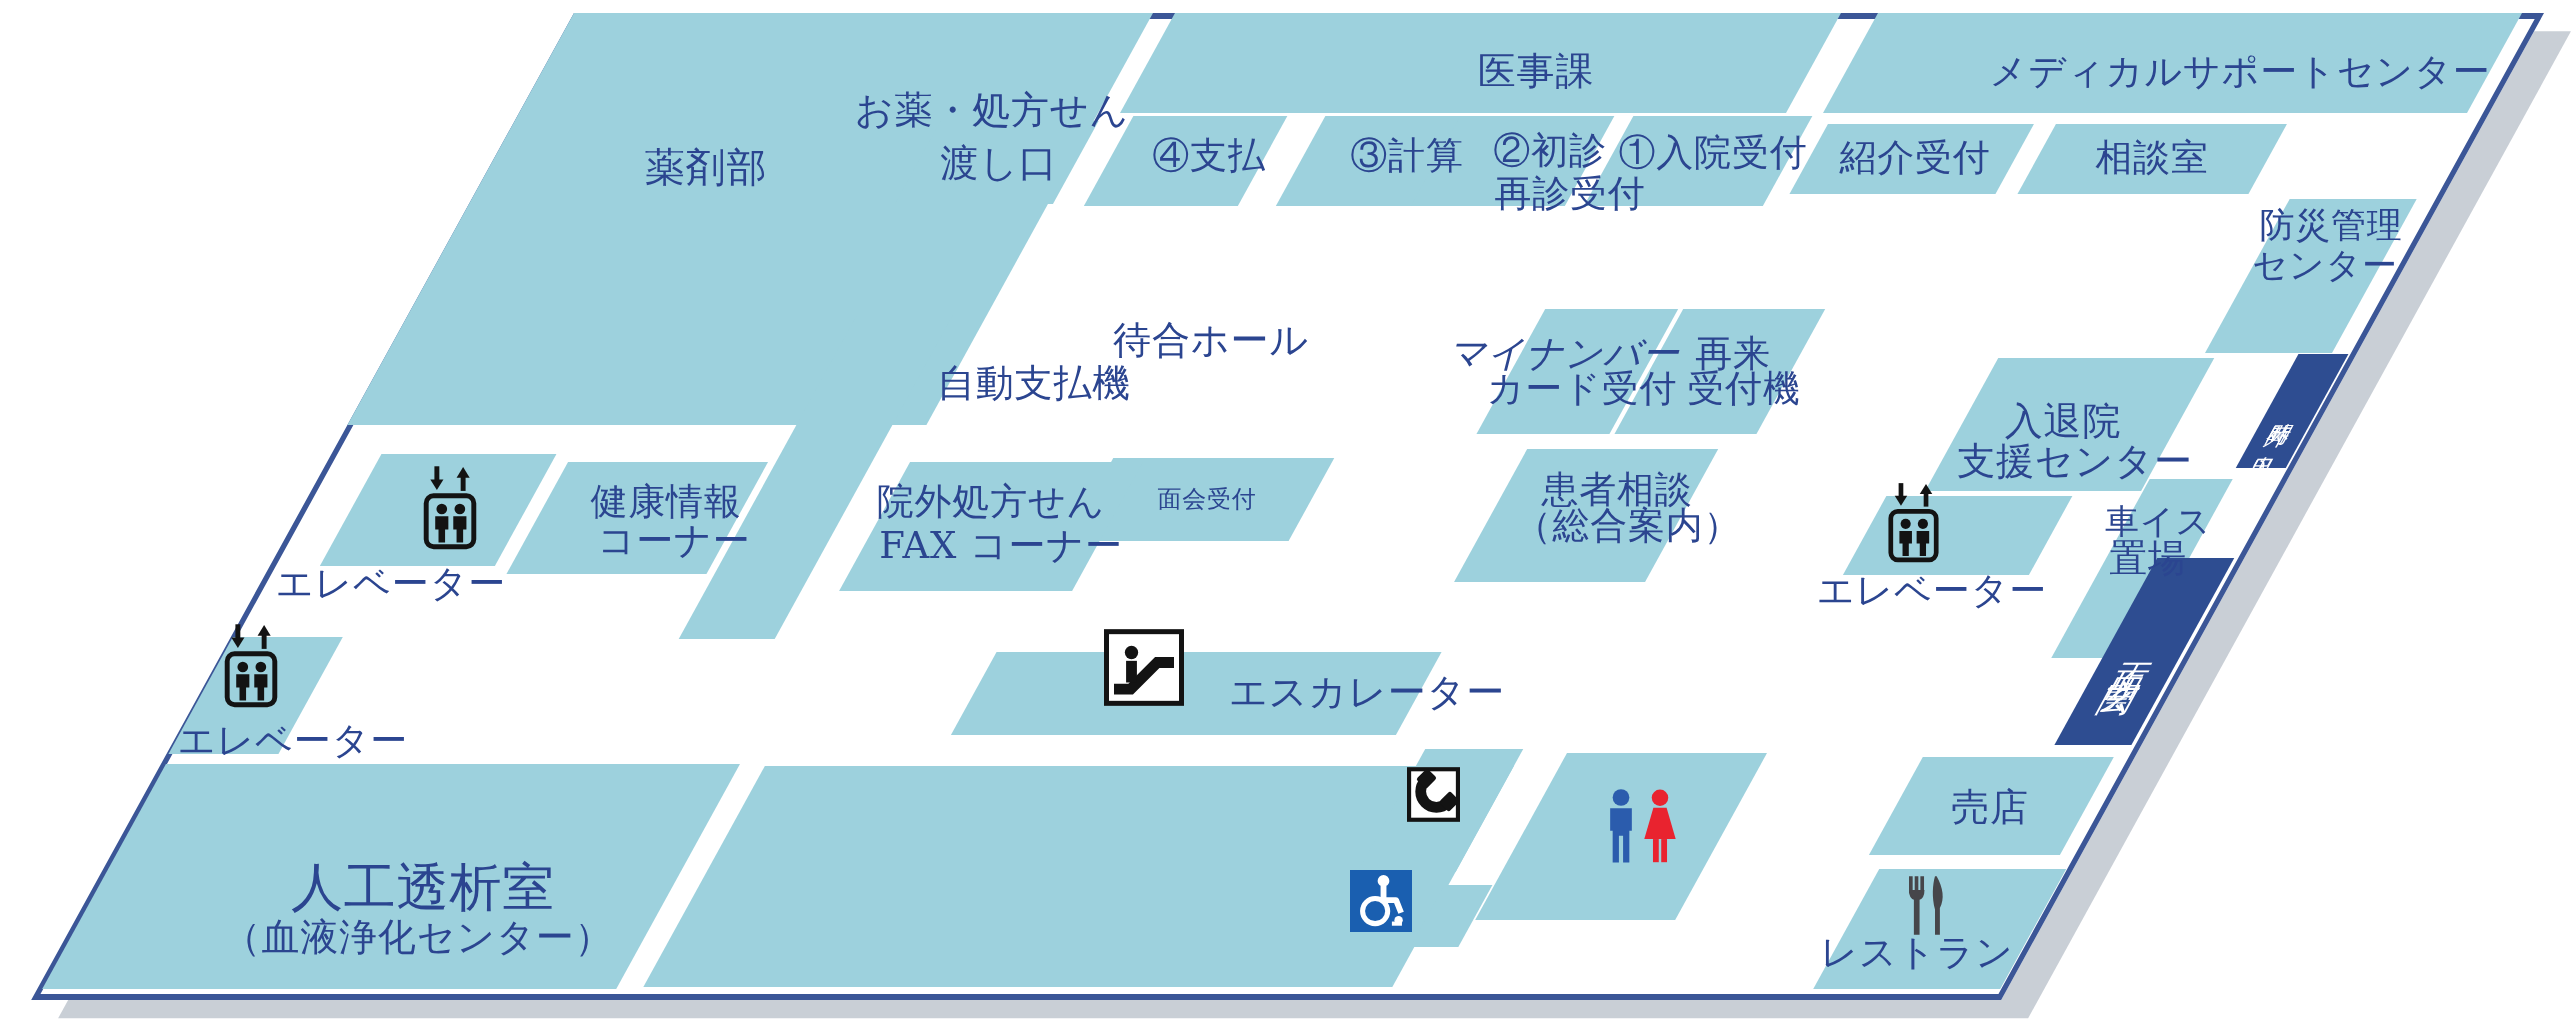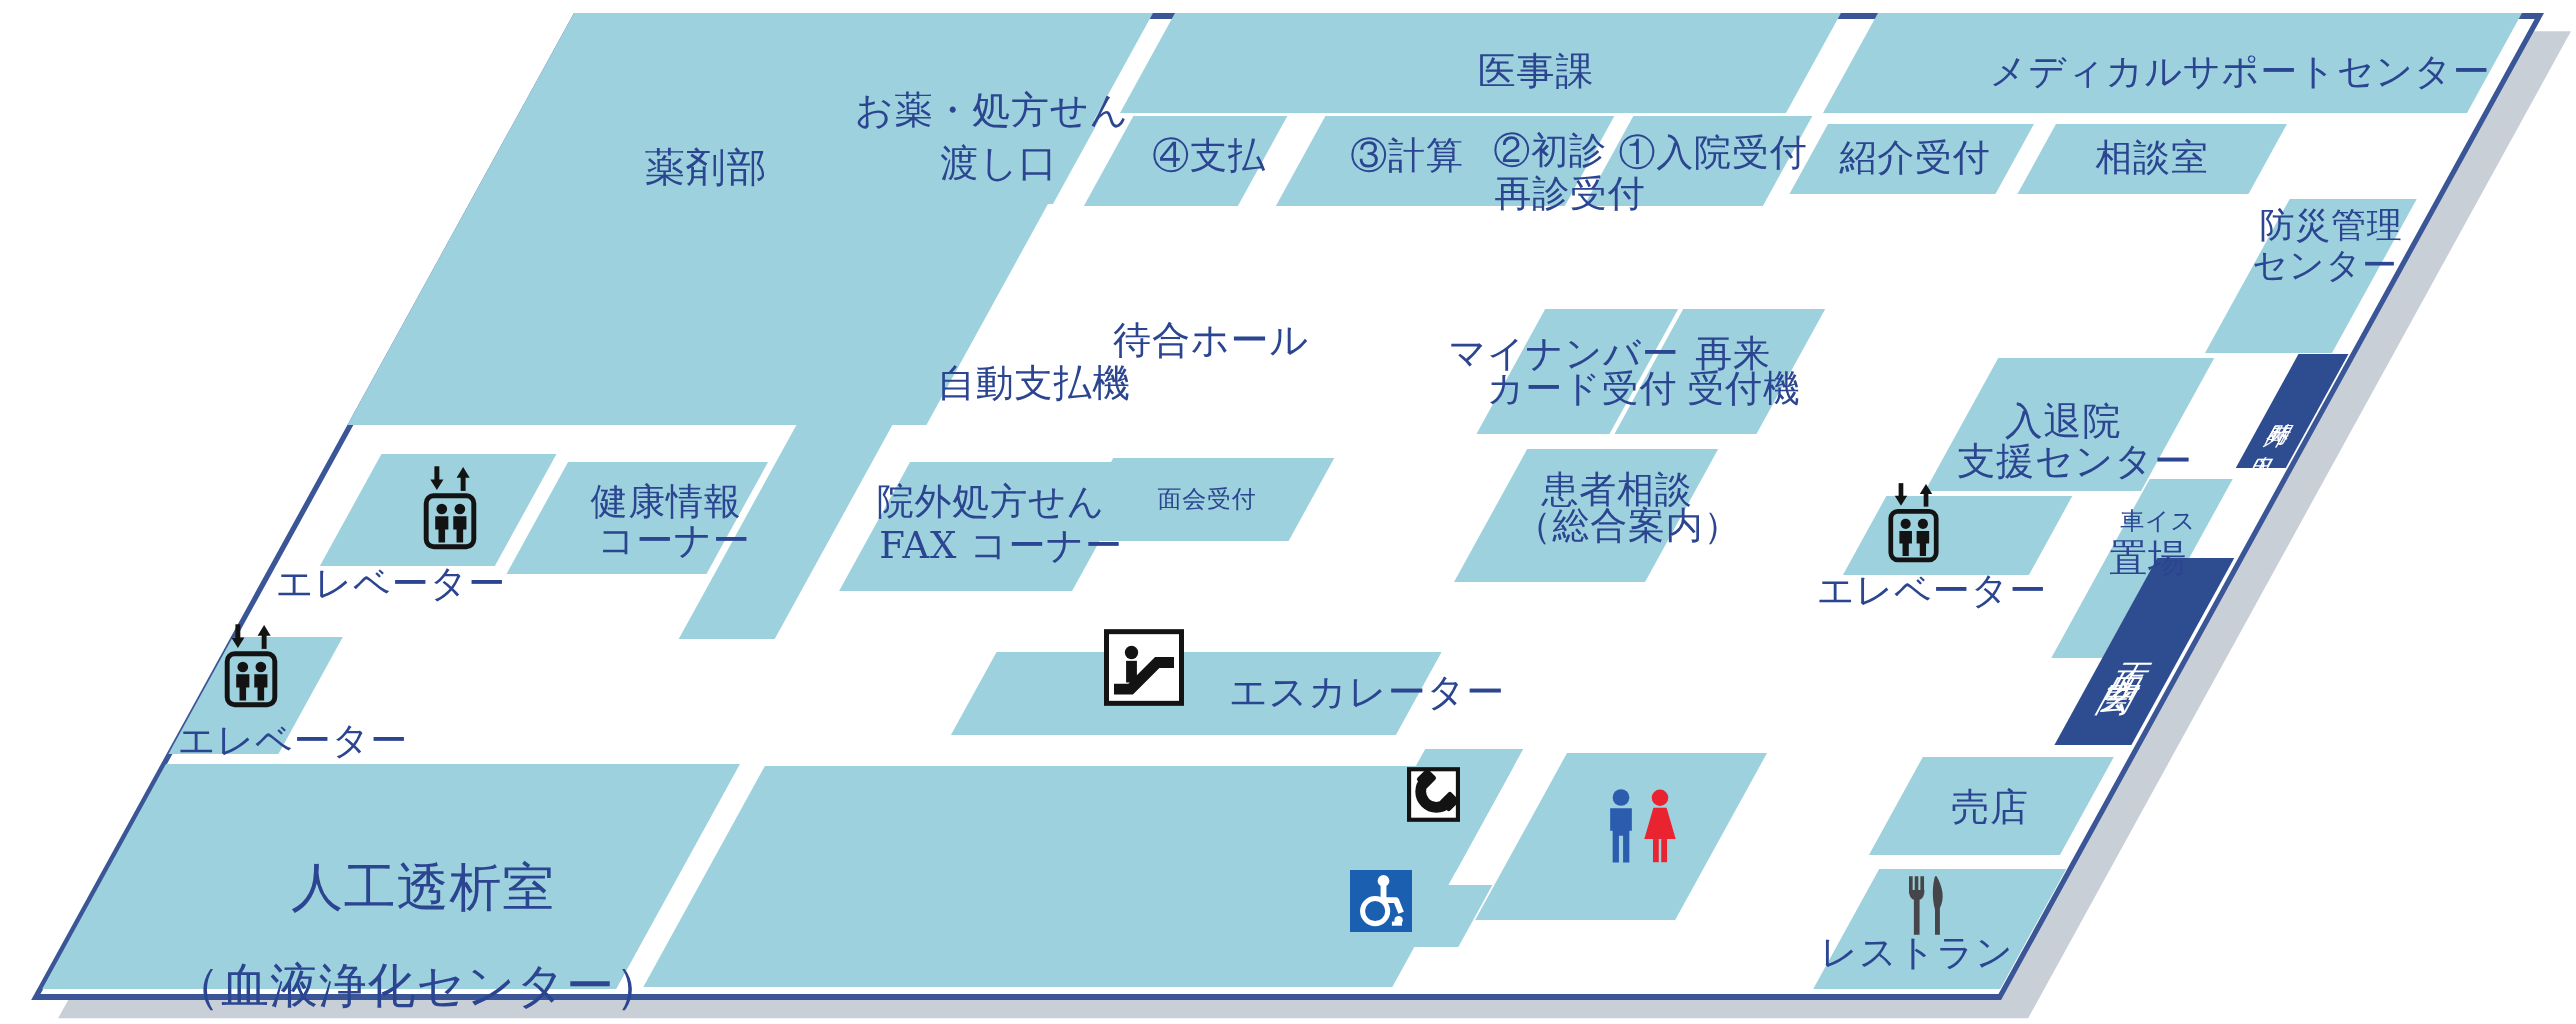--- a/index.html
+++ b/index.html
@@ -84,42 +84,42 @@
       <div class="lbl" style="left: 1209px; top: 155px; font-size: 37px;">④支払</div>
       <div class="lbl" style="left: 1407px; top: 155px; font-size: 37px;">③計算</div>
       <div class="lbl" style="left: 1550px; top: 150px; font-size: 37px;">②初診</div>
       <div class="lbl" style="left: 1570px; top: 193px; font-size: 37px;">再診受付</div>
       <div class="lbl" style="left: 1713px; top: 152px; font-size: 37px;">①入院受付</div>
       <div class="lbl" style="left: 1915px; top: 157px; font-size: 37px;">紹介受付</div>
       <div class="lbl" style="left: 2152px; top: 157px; font-size: 37px;">相談室</div>
       <div class="lbl" style="left: 2331px; top: 225px; font-size: 35px;">防災管理</div>
       <div class="lbl" style="left: 2325px; top: 265px; font-size: 35px;">センター</div>
       <div class="lbl" style="left: 1211px; top: 340px; font-size: 38px;">待合ホール</div>
-      <div class="lbl" style="left: 1564px; top: 353px; font-size: 37px;">マイナンバー</div>
+      <div class="lbl" style="left: 1564px; top: 353px; font-size: 37px; font-style: italic;">マイナンバー</div>
       <div class="lbl" style="left: 1582px; top: 388px; font-size: 37px;">カード受付</div>
       <div class="lbl" style="left: 1733px; top: 353px; font-size: 37px;">再来</div>
       <div class="lbl" style="left: 1744px; top: 388px; font-size: 37px;">受付機</div>
       <div class="lbl" style="left: 2063px; top: 421px; font-size: 38px;">入退院</div>
       <div class="lbl" style="left: 2075px; top: 461px; font-size: 38px;">支援センター</div>
-      <div class="lbl" style="left: 2158px; top: 521px; font-size: 24px;">車イス</div>
+      <div class="lbl" style="left: 2158px; top: 521px; font-size: 34px;">車イス</div>
       <div class="lbl" style="left: 2148px; top: 558px; font-size: 38px;">置場</div>
       <div class="lbl" style="left: 1034px; top: 383px; font-size: 38px;">自動支払機</div>
       <div class="lbl" style="left: 666px; top: 501px; font-size: 37px;">健康情報</div>
       <div class="lbl" style="left: 674px; top: 540px; font-size: 37px;">コーナー</div>
       <div class="lbl" style="left: 991px; top: 501px; font-size: 37px;">院外処方せん</div>
       <div class="lbl" style="left: 1001px; top: 545px; font-size: 37px;">FAX コーナー</div>
       <div class="lbl" style="left: 391px; top: 583px; font-size: 37px;">エレベーター</div>
       <div class="lbl" style="left: 293px; top: 740px; font-size: 37px;">エレベーター</div>
       <div class="lbl" style="left: 1932px; top: 590px; font-size: 37px;">エレベーター</div>
       <div class="lbl" style="left: 1207px; top: 499px; font-size: 24px;">面会受付</div>
       <div class="lbl" style="left: 1617px; top: 489px; font-size: 37px;">患者相談</div>
       <div class="lbl" style="left: 1628px; top: 525px; font-size: 37px;">（総合案内）</div>
       <div class="lbl" style="left: 1367px; top: 692px; font-size: 38px;">エスカレーター</div>
       <div class="lbl" style="left: 423px; top: 892px; font-size: 52px; font-family: Liberation Mono, monospace;">人工透析室</div>
-      <div class="lbl" style="left: 418px; top: 937px; font-size: 48px; margin-top: 48px;">（血液浄化センター）</div>
+      <div class="lbl" style="left: 418px; top: 937px; font-size: 38px;">（血液浄化センター）</div>
       <div class="lbl" style="left: 1990px; top: 807px; font-size: 38px;">売店</div>
       <div class="lbl" style="left: 1917px; top: 952px; font-size: 37px;">レストラン</div>
       <div class="icon" style="left: 420px; top: 463px; width: 60px; height: 87px;">
         <svg viewBox="0 0 72 106">
    <path d="M20 4 V22" stroke="#131313" stroke-width="6" fill="none"></path>
    <path d="M12 20 L20 33 L28 20 Z" fill="#131313"></path>
    <path d="M52 34 V14" stroke="#131313" stroke-width="6" fill="none"></path>
    <path d="M44 18 L52 5 L60 18 Z" fill="#131313"></path>
    <rect x="7" y="40" width="58" height="62" rx="9" fill="none" stroke="#131313" stroke-width="6"></rect>
    <circle cx="26" cy="56" r="6.5" fill="#131313"></circle>

